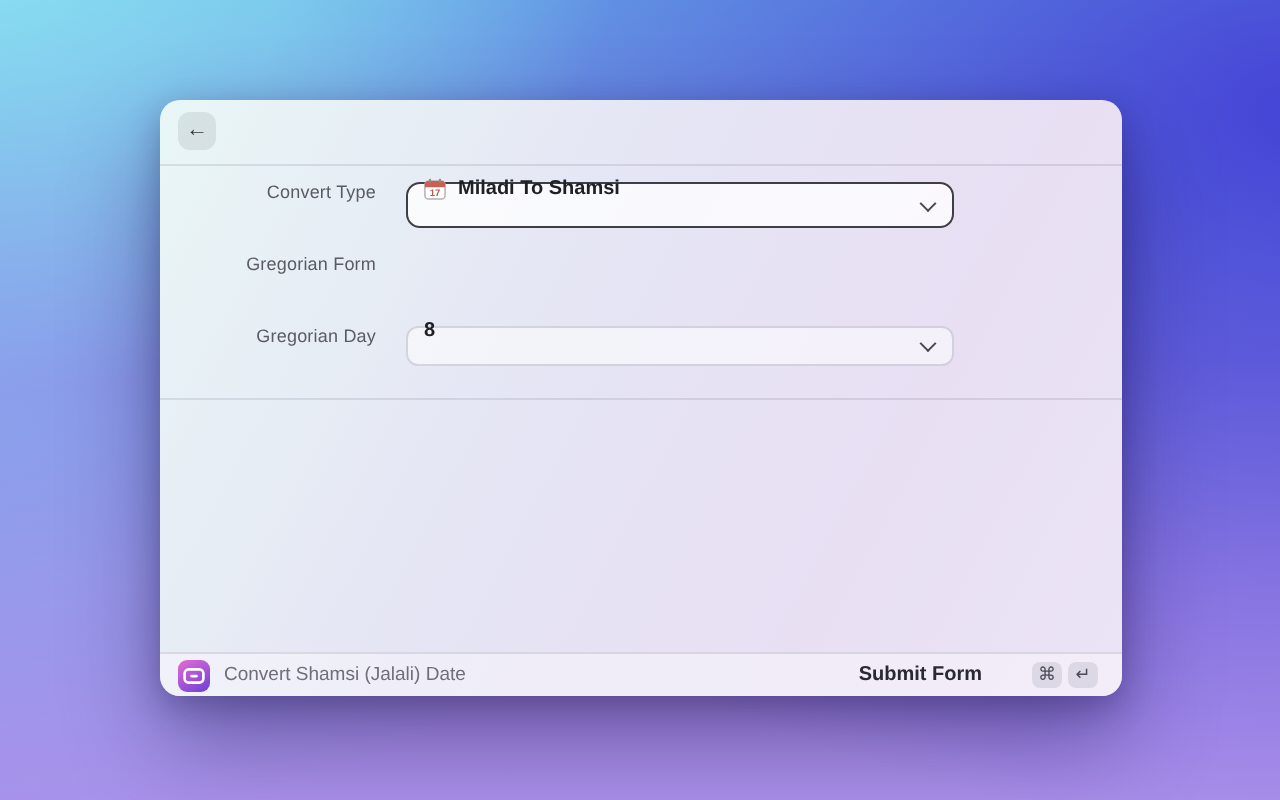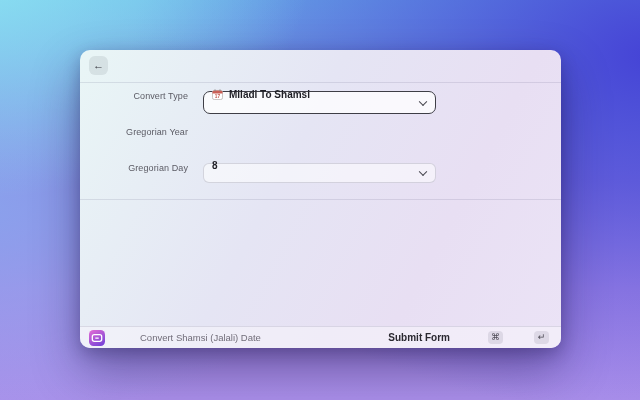--- a/index.html
+++ b/index.html
@@ -28,46 +28,46 @@
     position: absolute; left: 9px; top: 6px; width: 19px; height: 19px;
     border: none; border-radius: 6px; background: rgba(60,70,85,0.11);
     display: flex; align-items: center; justify-content: center;
     font-family: "Liberation Sans", sans-serif; cursor: pointer; padding: 0;
   }
   .back-arrow { font-size: 11px; line-height: 1; color: #33333a; font-weight: 700; }
   .form-section { flex: none; padding-top: 8px; border-bottom: 1px solid rgba(55,55,95,0.12); }
   .form-row { height: 36px; display: flex; align-items: flex-start; }
   .row-label { width: 108px; flex: none; text-align: right; font-size: 9px; color: #5b5b64; letter-spacing: 0.1px; }
   .select {
-    margin-left: 15px; width: 233px; height: 20px; box-sizing: border-box;
+    margin-left: 15px; width: 274px; height: 20px; box-sizing: border-box;
     border-radius: 6px; background: rgba(255,255,255,0.55);
     border: 1px solid rgba(40,40,70,0.16);
     display: flex; align-items: center; padding: 0 24px 16px 8px;
     position: relative; cursor: pointer;
   }
   .select.focused {
     height: 23px; border: 1.5px solid #3e3e46; border-radius: 7px;
     background: rgba(255,255,255,0.78);
   }
   .select-value { font-size: 10px; font-weight: 600; color: #1f1f26; white-space: nowrap; }
   .cal-icon { flex: none; margin-right: 6px; display: flex; align-items: center; }
   .chevron {
     position: absolute; right: 9px; top: 50%; width: 5px; height: 5px;
     border-right: 1.4px solid #46464e; border-bottom: 1.4px solid #46464e;
     transform: translateY(-70%) rotate(45deg);
   }
   .content-spacer { flex: 1; }
   .win-footer {
     flex: none; height: 21px; border-top: 1px solid rgba(55,55,95,0.13);
     background: rgba(248,246,251,0.55);
-    display: flex; align-items: center; padding: 0 12px 0 9px; gap: 28px;
+    display: flex; align-items: center; padding: 0 12px 0 9px;
   }
   .ext-icon { flex: none; display: flex; align-items: center; margin-right: 7px; }
   .footer-title { flex: 1; font-size: 9.5px; color: #716d79; white-space: nowrap; }
-  .submit-label { font-size: 10px; font-weight: 700; color: #2a2830; margin-right: 7px; white-space: nowrap; cursor: pointer; }
+  .submit-label { font-size: 10px; font-weight: 700; color: #2a2830; margin-right: 22px; white-space: nowrap; cursor: pointer; }
   .kbd {
     height: 13px; min-width: 15px; padding: 0 2px; box-sizing: border-box;
     border-radius: 4px; background: rgba(40,40,70,0.10); color: #4d4a55;
     font-size: 9px; line-height: 1; display: flex; align-items: center; justify-content: center;
     margin-left: 3px;
   }
 </style>
 </head>
 <body>
 
@@ -93,21 +93,21 @@
               <rect x="8.1" y="0.4" width="1.2" height="2.1" rx="0.6" fill="#8c8c8c"></rect>
               <text x="6" y="9.9" font-size="5.2" text-anchor="middle" fill="#c2574d" font-weight="bold" font-family="sans-serif">17</text>
             </svg>
           </span>
           <span class="select-value">Miladi To Shamsi</span>
           <span class="chevron"></span>
         </div>
       </div>
 
       <div class="form-row">
-        <span class="row-label">Gregorian Year</span>
+        <span class="row-label">Gregorian Form</span>
       </div>
 
 
       <div class="form-row">
         <span class="row-label">Gregorian Day</span>
         <div class="select">
           <span class="select-value">8</span>
           <span class="chevron"></span>
         </div>
       </div>

